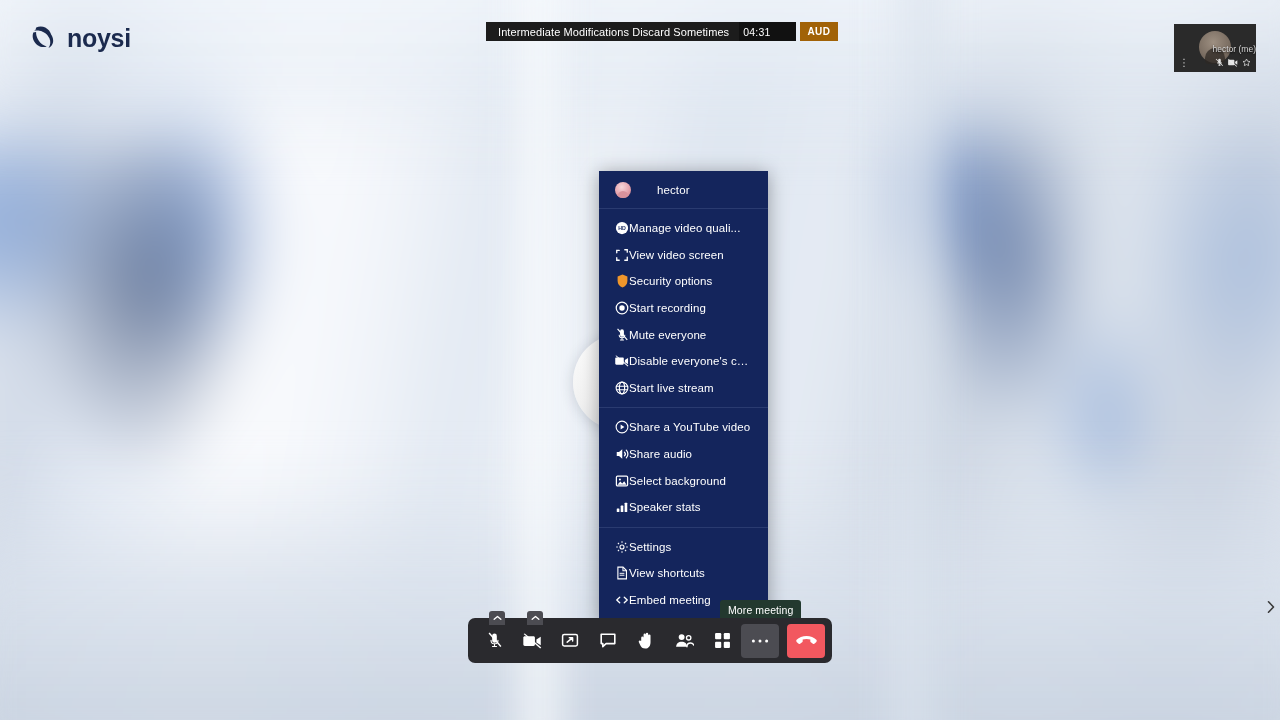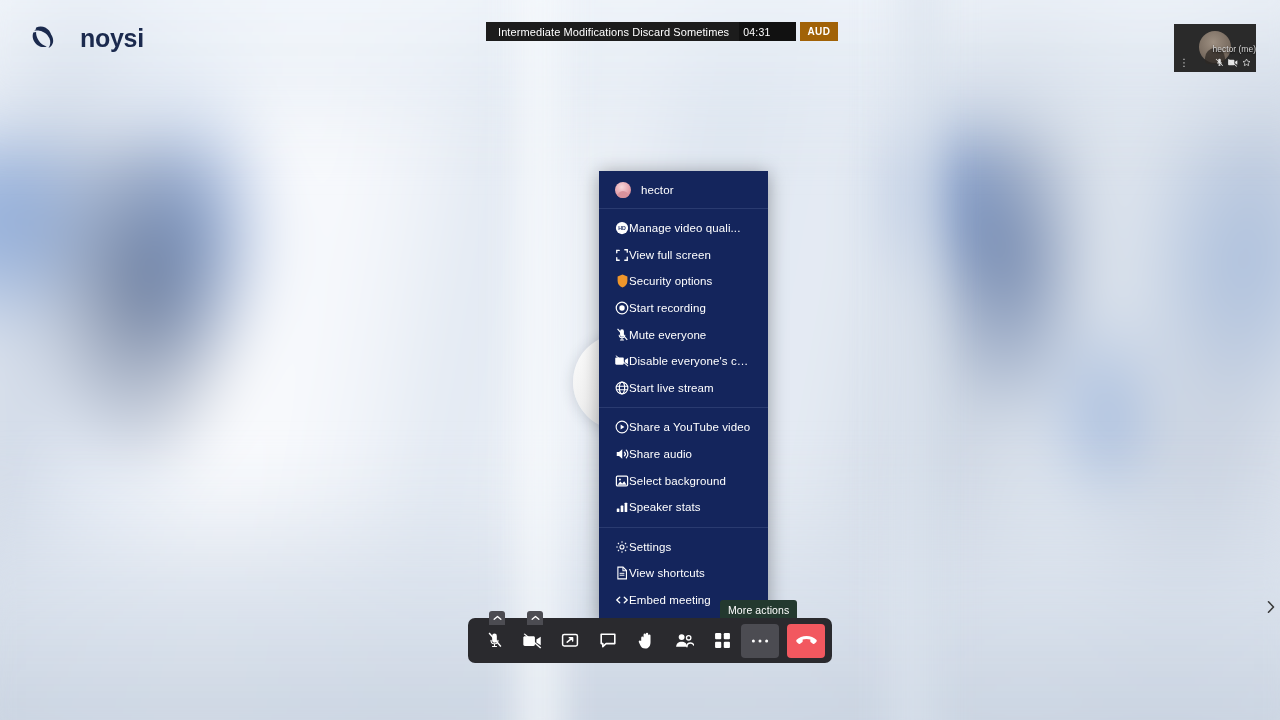--- a/index.html
+++ b/index.html
@@ -42,21 +42,21 @@
   }
   .bg-ceiling {
     position:absolute; left:-40px; right:-40px; top:-40px; height:200px;
     background:linear-gradient(180deg, rgba(242,246,251,.95) 0%, rgba(228,235,244,.5) 60%, rgba(228,235,244,0) 100%);
     filter: blur(22px);
   }
 
   
   .logo {
     position:absolute; left:30px; top:24px;
-    display:flex; align-items:center; gap:22px;
+    display:flex; align-items:center; gap:9px;
     user-select:none;
   }
   .logo-mark { width:28px; height:28px; display:block; }
   .logo-text {
     font-size:25px; font-weight:bold; color:#1b2a4e;
     letter-spacing:-0.3px; line-height:1;
   }
 
   
   .topbar {
@@ -119,21 +119,21 @@
   
   .menu {
     position:absolute; left:599px; top:171px; width:169px;
     background:#14255c;
     box-shadow:0 2px 18px rgba(0,0,0,.35);
     color:#fff;
     padding-bottom:4px;
     overflow:hidden;
   }
   .menu-header {
-    display:flex; align-items:center; gap:10px;
+    display:flex; align-items:center; gap:26px;
     height:38px; padding:0 16px;
     border-bottom:1px solid #2a3b70;
   }
   .menu-avatar {
     width:16px; height:16px; border-radius:50%; flex:none;
     background:radial-gradient(circle at 42% 32%, #f6d7da 0%, #e8a9b2 48%, #c8737f 100%);
     position:relative; overflow:hidden;
   }
   .menu-avatar::after {
     content:""; position:absolute; left:50%; top:58%; transform:translateX(-50%);
@@ -276,21 +276,21 @@
         </span>
         <span class="menu-label">Manage video quali...</span>
       </div>
 
       <div class="menu-item">
         <span class="menu-ico">
           <svg width="14" height="14" viewBox="0 0 16 16" fill="none" stroke="#fff" stroke-width="1.5" stroke-linecap="round">
             <path d="M2 5.5V2.8h2.8M11.2 2h2.8v2.8M14 10.5V14h-2.8M4.8 14H2v-3"></path>
           </svg>
         </span>
-        <span class="menu-label">View full screen</span>
+        <span class="menu-label">View video screen</span>
       </div>
 
       <div class="menu-item">
         <span class="menu-ico">
           <svg width="13" height="14" viewBox="0 0 14 16">
               <path d="M7 .7l5.6 2.2v5.2c0 3.6-2.3 6.3-5.6 7.2-3.3-.9-5.6-3.6-5.6-7.2V2.9z" fill="#f0962b"></path>
             </svg>
         </span>
         <span class="menu-label">Security options</span>
       </div>
@@ -412,21 +412,21 @@
         <span class="menu-ico">
           <svg width="14" height="14" viewBox="0 0 16 16" fill="none" stroke="#fff" stroke-width="1.5" stroke-linecap="round" stroke-linejoin="round">
             <path d="M5.4 4.8L2 8l3.4 3.2M10.6 4.8L14 8l-3.4 3.2"></path>
           </svg>
         </span>
         <span class="menu-label">Embed meeting</span>
       </div>
     </div>
   </div>
 
-  <div class="tooltip">More actions</div>
+  <div class="tooltip">More meeting</div>
 
   <div class="toolbar">
 
     <div class="tb-btn">
       <div class="tb-caret">
         <svg width="9" height="6" viewBox="0 0 10 6" fill="none" stroke="#fff" stroke-width="1.5" stroke-linecap="round" stroke-linejoin="round">
             <path d="M1.3 4.4L5 1.3l3.7 3.1"></path>
           </svg>
       </div>
       <span>

